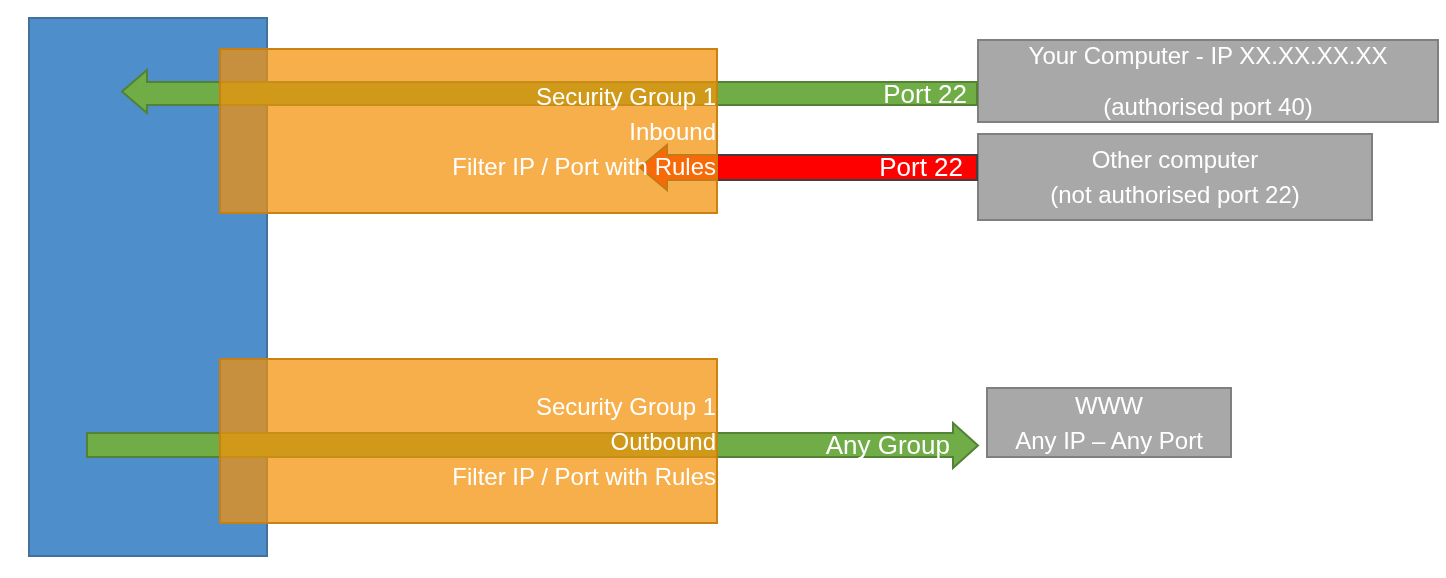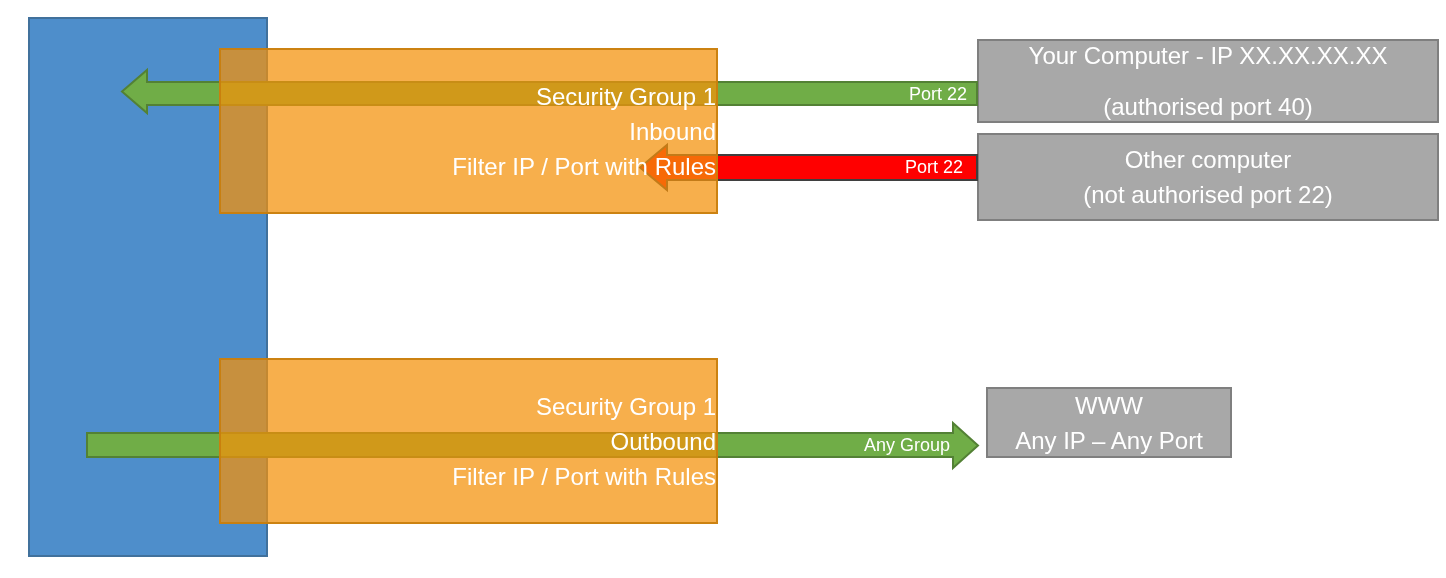--- a/index.html
+++ b/index.html
@@ -41,37 +41,37 @@
   }
   .sg-inbound  { top: 48px; }
   .sg-outbound { top: 358px; }
   
   .endpoint {
     background: #A8A8A8;
     border: 2px solid #7F7F7F;
     z-index: 1;
   }
   .endpoint-your-computer  { left: 977px; top: 39px;  width: 462px; height: 84px; gap: 16px; }
-  .endpoint-other-computer { left: 977px; top: 133px; width: 462px; height: 88px; }
+  .endpoint-other-computer { left: 977px; top: 133px; width: 396px; height: 88px; }
   .endpoint-www            { left: 986px; top: 387px; width: 246px; height: 71px; text-align: right; }
   
   .arrow-layer {
     position: absolute;
     left: 0; top: 0;
     z-index: 2;
     pointer-events: none;
   }
   .arrow-green { stroke: #538135; stroke-width: 2; }
   .arrow-red   { stroke: #3F3F3F; stroke-width: 2; }
   
   .arrow-label {
     position: absolute;
     z-index: 4;
     color: #ffffff;
-    font-size: 18px;
+    font-size: 26px;
     line-height: 26px;
     white-space: nowrap;
     text-align: right;
   }
   .label-inbound-allowed { right: 479px; top: 81px; }
   .label-inbound-blocked { right: 483px; top: 154px; }
   .label-outbound        { right: 496px; top: 432px; }
 </style>
 </head>
 <body>

